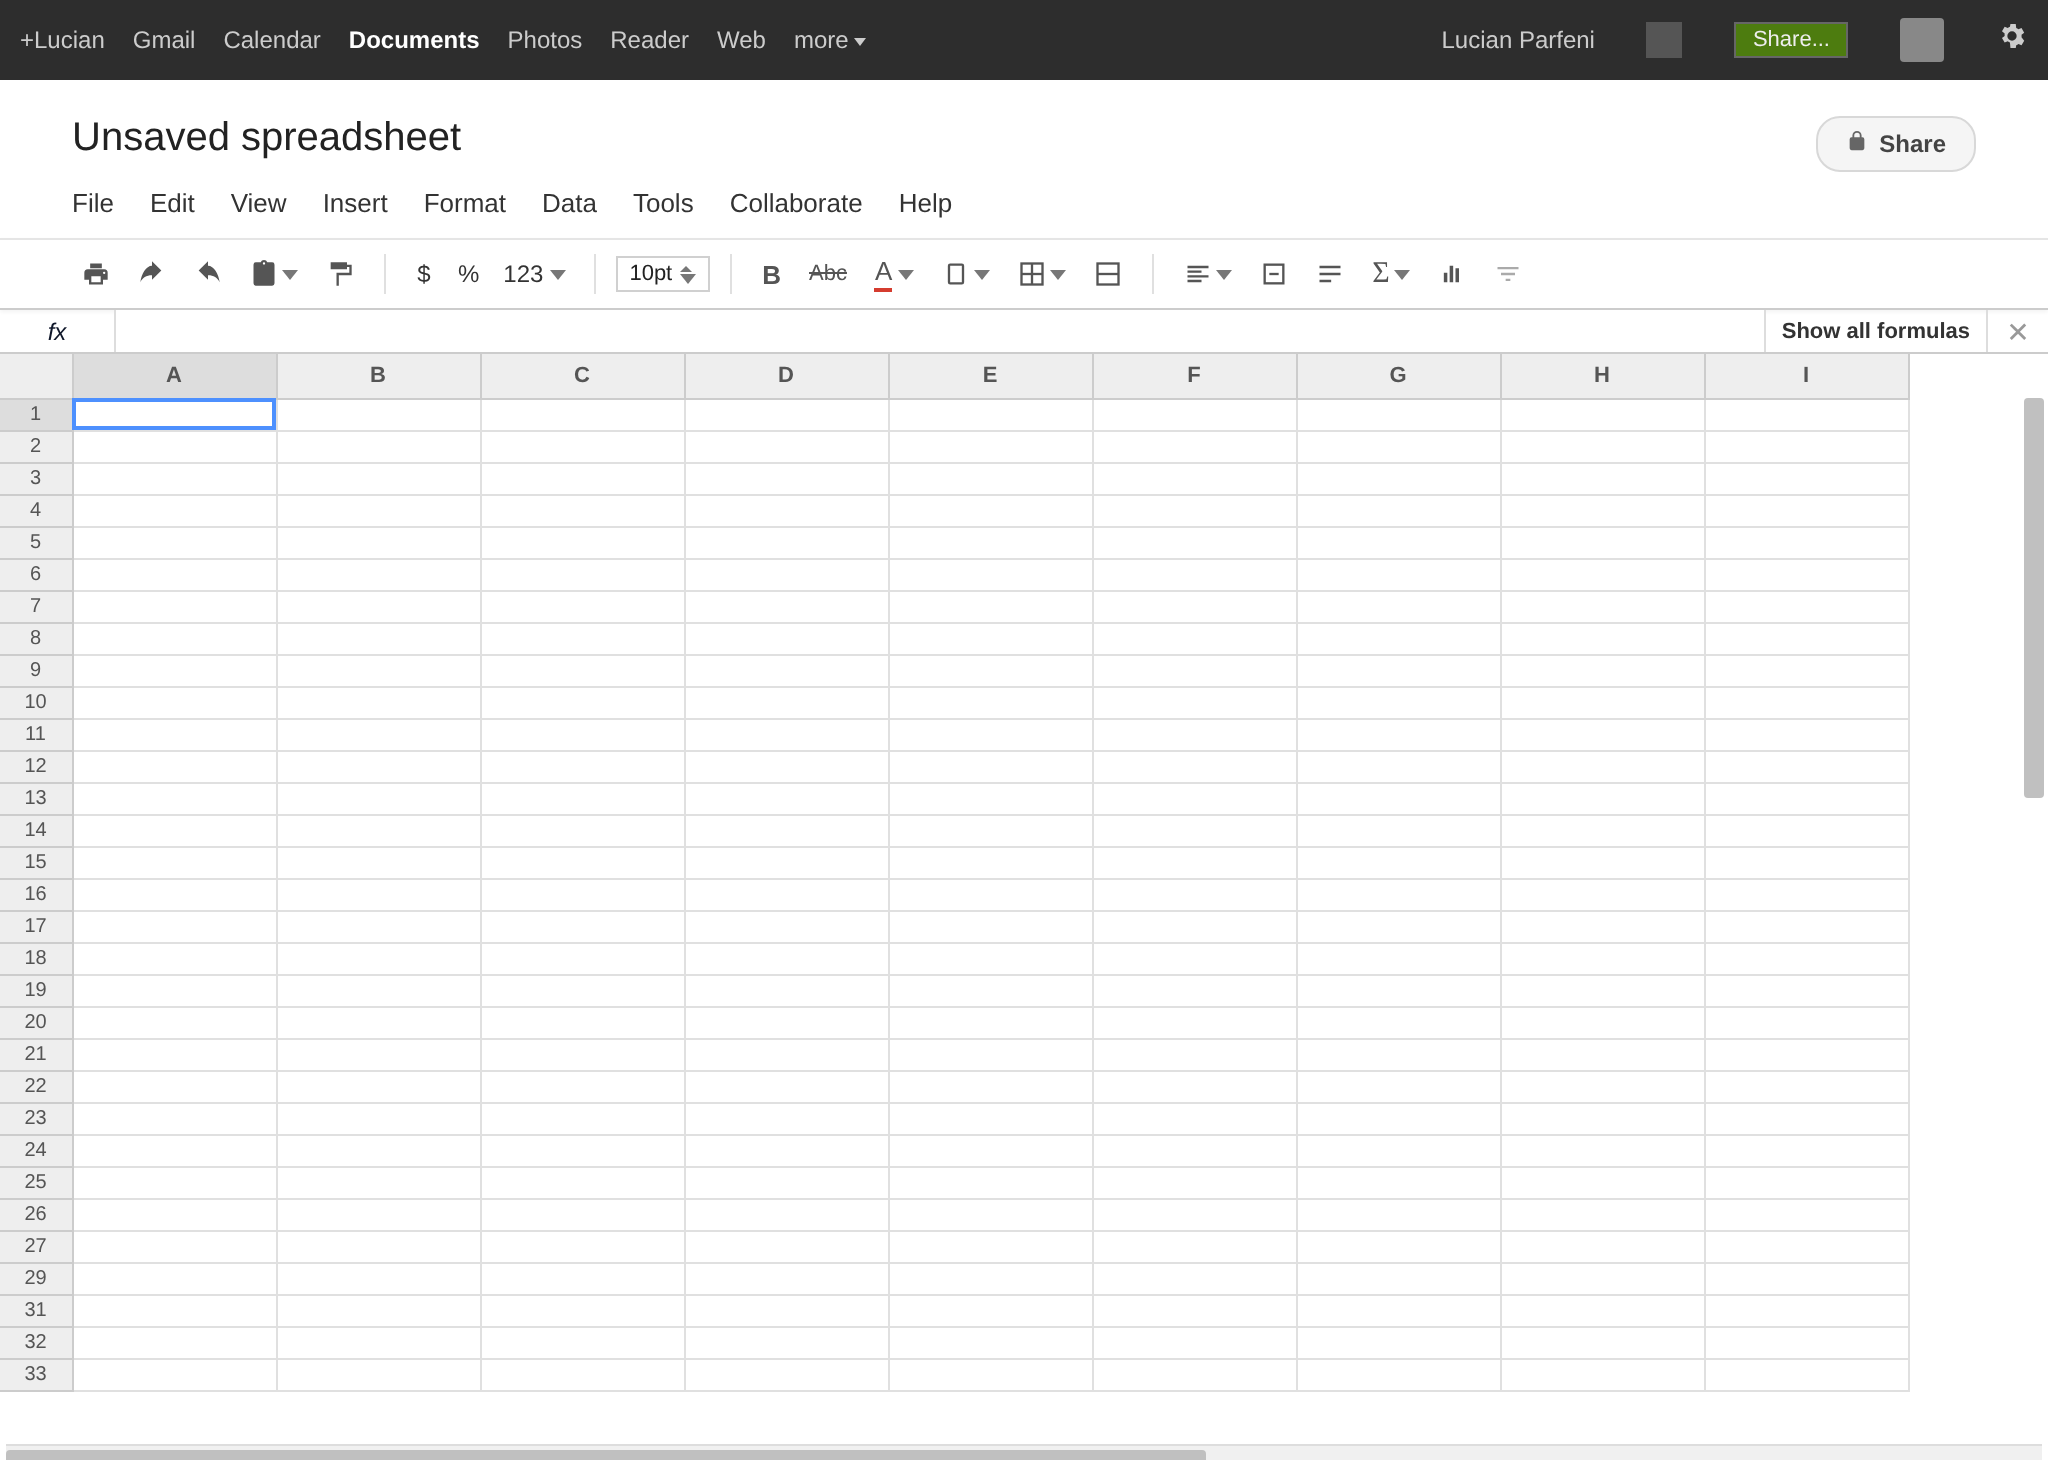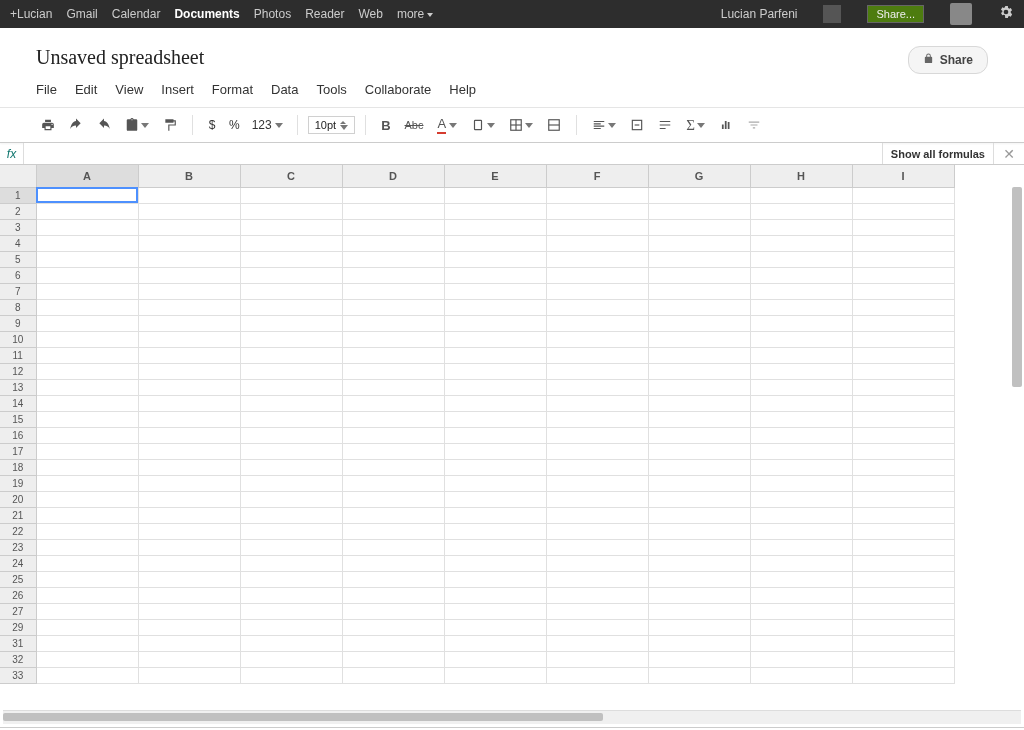--- a/index.html
+++ b/index.html
@@ -1,50 +1,50 @@
 <!DOCTYPE html>
 <html><head>
 <meta charset="utf-8">
 <style>
 * { box-sizing: border-box; margin: 0; padding: 0; }
 body { font-family: Arial, sans-serif; font-size: 13px; color: #222; background: #fff; width: 1024px; height: 730px; overflow: hidden; }
 
 
-.top-bar { background: #2d2d2d; height: 28px; display: flex; align-items: center; padding: 0 10px; color: #ccc; font-size: 12px; }
+.top-bar { background: #2d2d2d; height: 40px; display: flex; align-items: center; padding: 0 10px; color: #ccc; font-size: 12px; }
 .top-bar .nav-links { display: flex; gap: 14px; }
 .top-bar .nav-link { cursor: pointer; color: #ccc; }
 .top-bar .nav-link.active { color: #fff; font-weight: bold; }
 .top-bar .right { margin-left: auto; display: flex; align-items: center; gap: 26px; }
 .top-bar .sq { width: 18px; height: 18px; background: #555; }
 .top-bar .share-sm { background: #4d7c0f; color: #eee; border: 1px solid #666; padding: 2px 8px; font-size: 11px; cursor: pointer; }
 .top-bar .avatar { width: 22px; height: 22px; background: #888; border-radius: 2px; }
 .top-bar .gear { color: #ccc; font-size: 16px; cursor: pointer; }
 .caret-down { display: inline-block; width: 0; height: 0; border-left: 3px solid transparent; border-right: 3px solid transparent; border-top: 4px solid #ccc; margin-left: 3px; vertical-align: middle; }
 
 
 .header { padding: 18px 36px 8px; display: flex; align-items: flex-start; }
-.title { font-size: 20px; color: #222; font-family: Liberation Serif, serif; }
+.title { font-size: 20px; color: #222; }
 .share-btn { margin-left: auto; border: 1px solid #d8d8d8; background: #f5f5f5; padding: 6px 14px; font-size: 12px; font-weight: bold; color: #444; cursor: pointer; display: flex; align-items: center; gap: 6px; border-radius: 12px; }
 
 
 .menu-bar { padding: 0 36px 10px; display: flex; gap: 18px; font-size: 13px; color: #333; }
 .menu-item { cursor: pointer; }
 
 
 .toolbar { border-top: 1px solid #e5e5e5; border-bottom: 1px solid #ccc; padding: 5px 36px; display: flex; align-items: center; gap: 4px; height: 36px; box-shadow: 0 1px 2px rgba(0,0,0,0.05); }
 .tb-btn { padding: 4px 5px; cursor: pointer; color: #555; display: flex; align-items: center; font-size: 13px; min-width: 18px; justify-content: center; }
 .tb-sep { width: 1px; height: 20px; background: #e0e0e0; margin: 0 6px; }
 .tb-text { font-size: 12px; color: #333; padding: 0 4px; }
 .font-size-box { border: 1px solid #d0d0d0; padding: 2px 6px; font-size: 11px; display: flex; align-items: center; gap: 4px; }
 .tb-btn svg { width: 14px; height: 14px; }
 .red-underline { border-bottom: 2px solid #d53c2f; padding-bottom: 1px; }
 
 
 .formula-bar { display: flex; border-bottom: 1px solid #ccc; height: 22px; align-items: center; }
-.fx-label { width: 24px; text-align: center; font-style: italic; color: #0f766e; font-size: 12px; border-right: 1px solid #ddd; height: 100%; display: flex; align-items: center; justify-content: center; }
+.fx-label { width: 58px; text-align: center; font-style: italic; color: #0f172a; font-size: 12px; border-right: 1px solid #ddd; height: 100%; display: flex; align-items: center; justify-content: center; }
 .fx-input { flex: 1; border: none; outline: none; padding: 0 6px; font-size: 12px; height: 100%; }
 .show-formulas { padding: 0 8px; font-size: 11px; font-weight: bold; color: #333; border-left: 1px solid #ddd; border-right: 1px solid #ddd; height: 100%; display: flex; align-items: center; cursor: pointer; }
 .close-x { width: 30px; text-align: center; color: #999; cursor: pointer; font-size: 14px; }
 
 
 .grid-wrap { position: relative; height: 562px; overflow: hidden; }
 .grid-scroll { overflow: auto; height: 545px; }
 .grid-table { border-collapse: collapse; table-layout: fixed; }
 .corner { width: 36px; height: 22px; background: #eee; border-right: 1px solid #ccc; border-bottom: 1px solid #ccc; position: sticky; left: 0; top: 0; z-index: 3; }
 .col-head { background: #eee; border-right: 1px solid #ccc; border-bottom: 1px solid #ccc; text-align: center; font-size: 11px; color: #555; height: 22px; min-width: 102px; position: sticky; top: 0; z-index: 2; }

